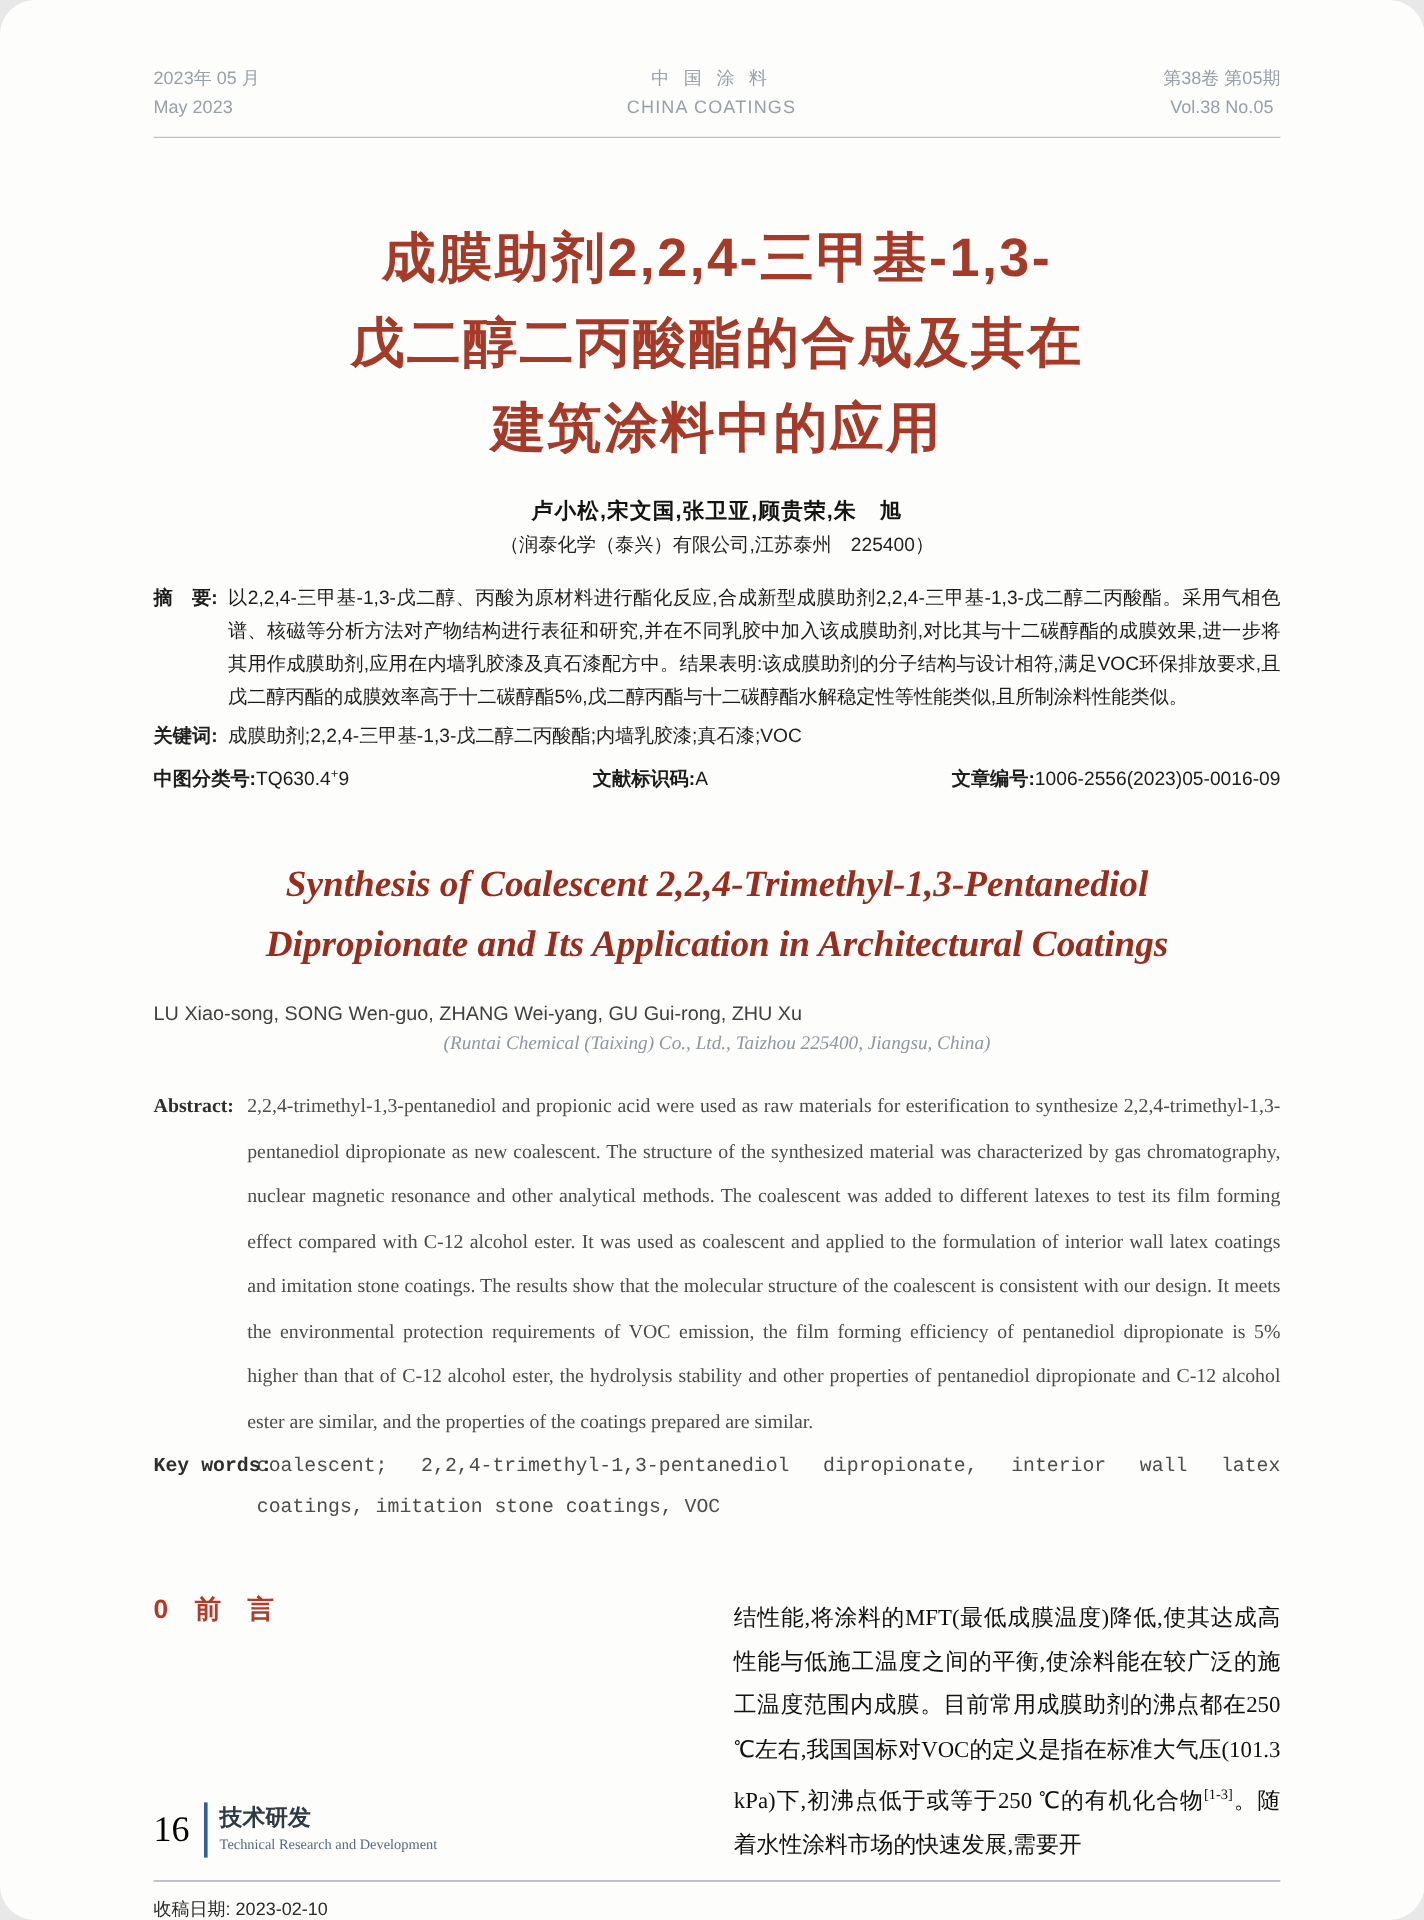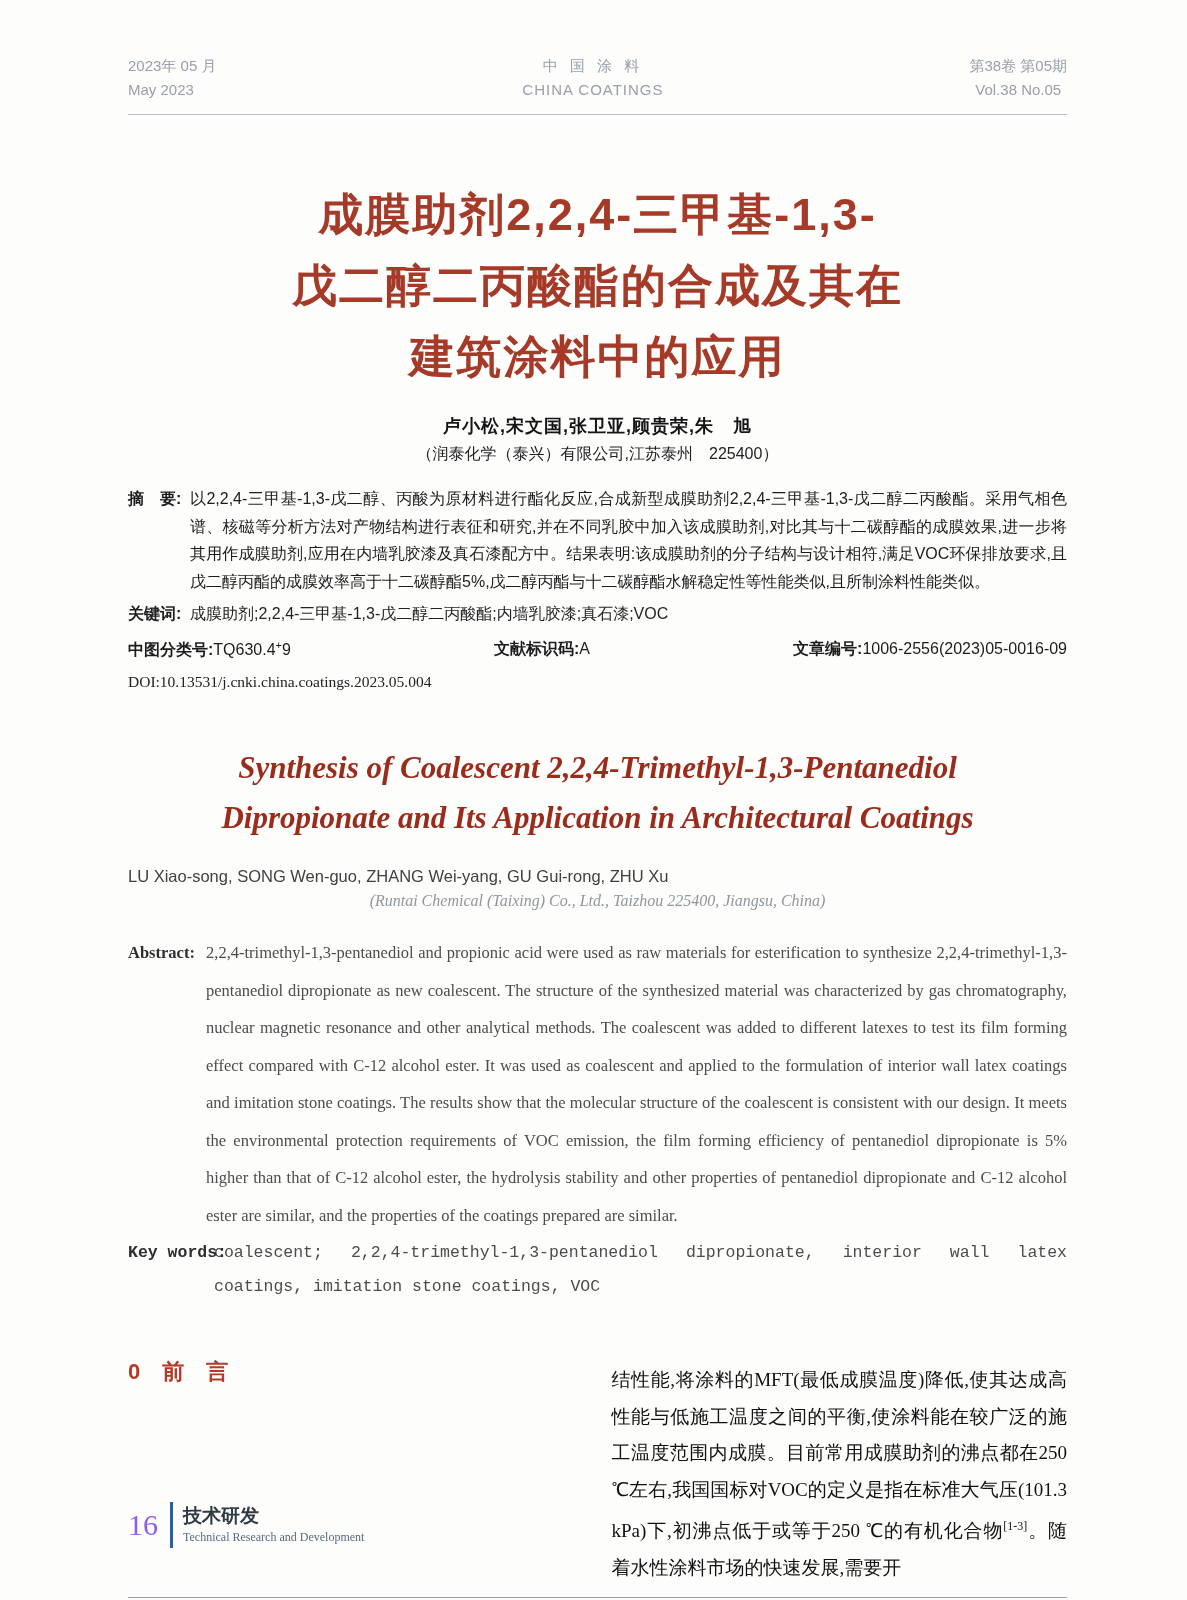--- a/index.html
+++ b/index.html
@@ -6,20 +6,21 @@
   html, body { background: #e8e8e8; }
   .page {
     position: relative;
     width: 1187px;
     height: 1600px;
     margin: 0 auto;
     background: #fdfdfc;
     font-family: "Liberation Sans", sans-serif;
     color: #1f1f1f;
     overflow: hidden;
+    border-radius: 29px;
   }
   .content { padding: 0 120px 0 128px; }
 
   
   .jheader {
     display: flex;
     justify-content: space-between;
     align-items: flex-end;
     padding-top: 54px;
     padding-bottom: 12px;
@@ -174,21 +175,21 @@
   .page-footer {
     position: absolute;
     left: 128px;
     top: 1502px;
     display: flex;
     align-items: center;
   }
   .page-num {
     font-family: "Liberation Serif", serif;
     font-size: 30px;
-    color: #8b5cf6;
+    color: #000000;
     margin-right: 12px;
   }
   .footer-bar {
     width: 3px;
     height: 46px;
     background: #30609b;
     margin-right: 10px;
   }
   .footer-col .cn {
     font-size: 19px;
@@ -248,21 +249,20 @@
         <b>中图分类号:</b><span>TQ630.4</span><sup>+</sup><span>9</span>
       </span>
       <span>
         <b>文献标识码:</b><span>A</span>
       </span>
       <span>
         <b>文章编号:</b><span>1006-2556(2023)05-0016-09</span>
       </span>
     </div>
 
-    <div class="doi-line">DOI:10.13531/j.cnki.china.coatings.2023.05.004</div>
 
     <h2 class="title-en">
       <div>Synthesis of Coalescent 2,2,4-Trimethyl-1,3-Pentanediol</div>
       <div>Dipropionate and Its Application in Architectural Coatings</div>
     </h2>
 
     <div class="authors-en">LU Xiao-song, SONG Wen-guo, ZHANG Wei-yang, GU Gui-rong, ZHU Xu</div>
     <div class="affil-en">(Runtai Chemical (Taixing) Co., Ltd., Taizhou 225400, Jiangsu, China)</div>
 
     <div class="abstract-en hang">

